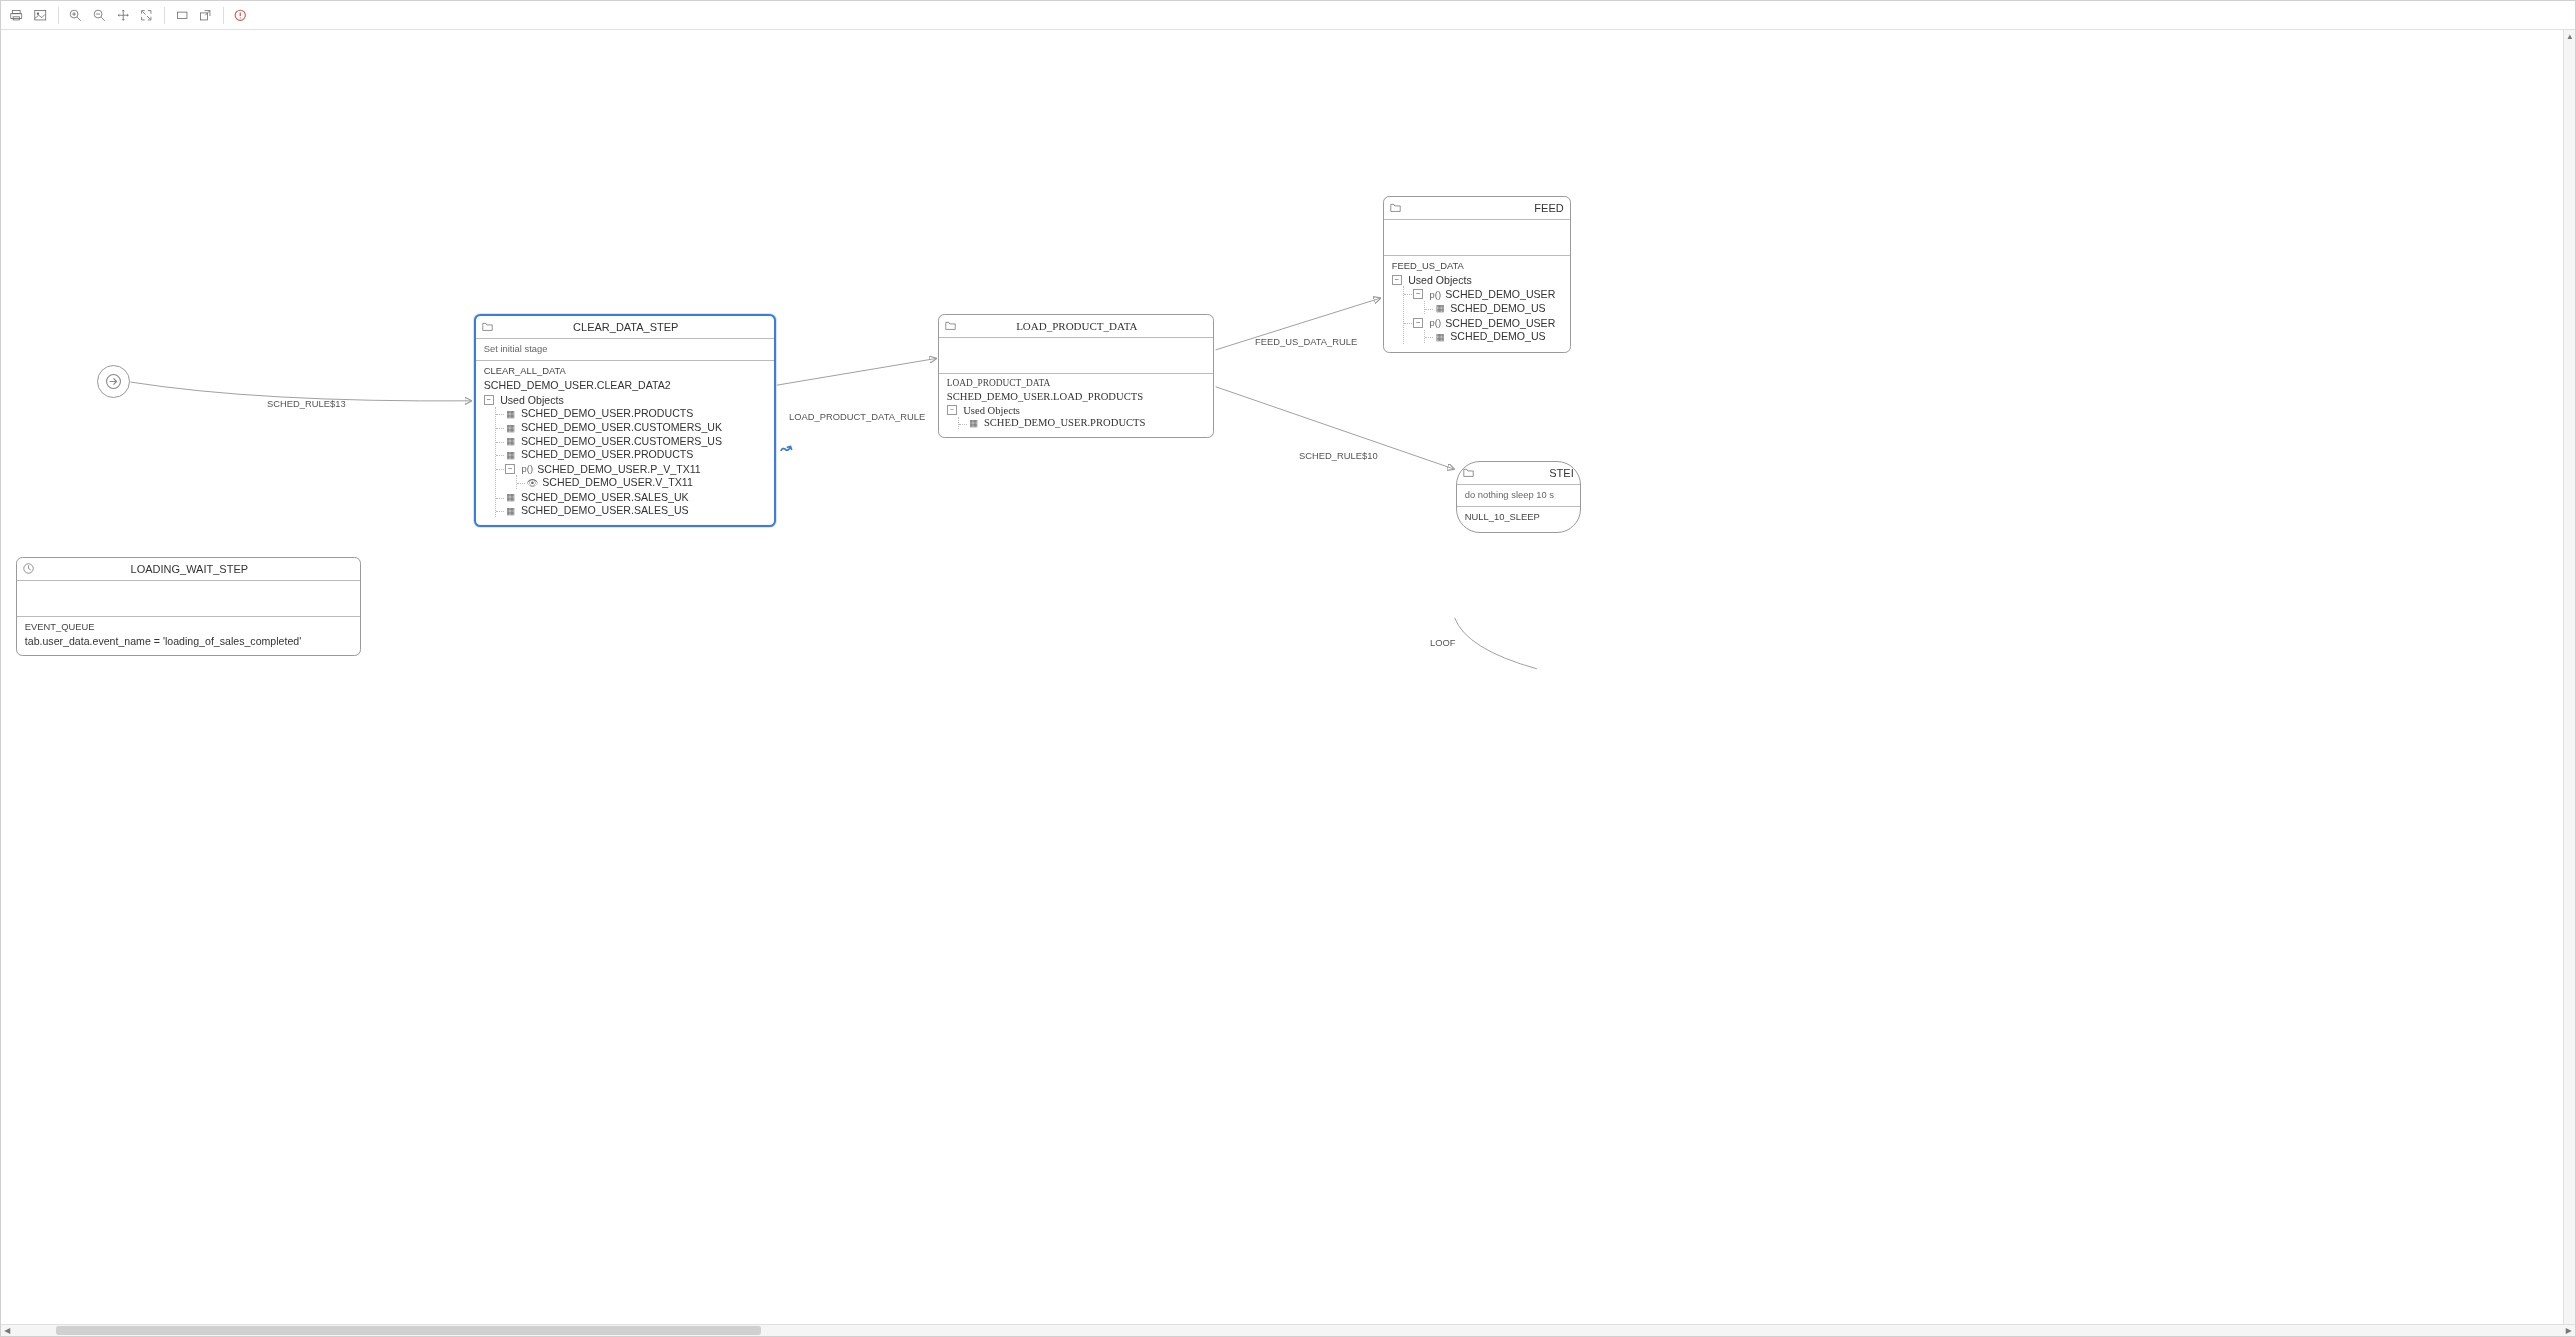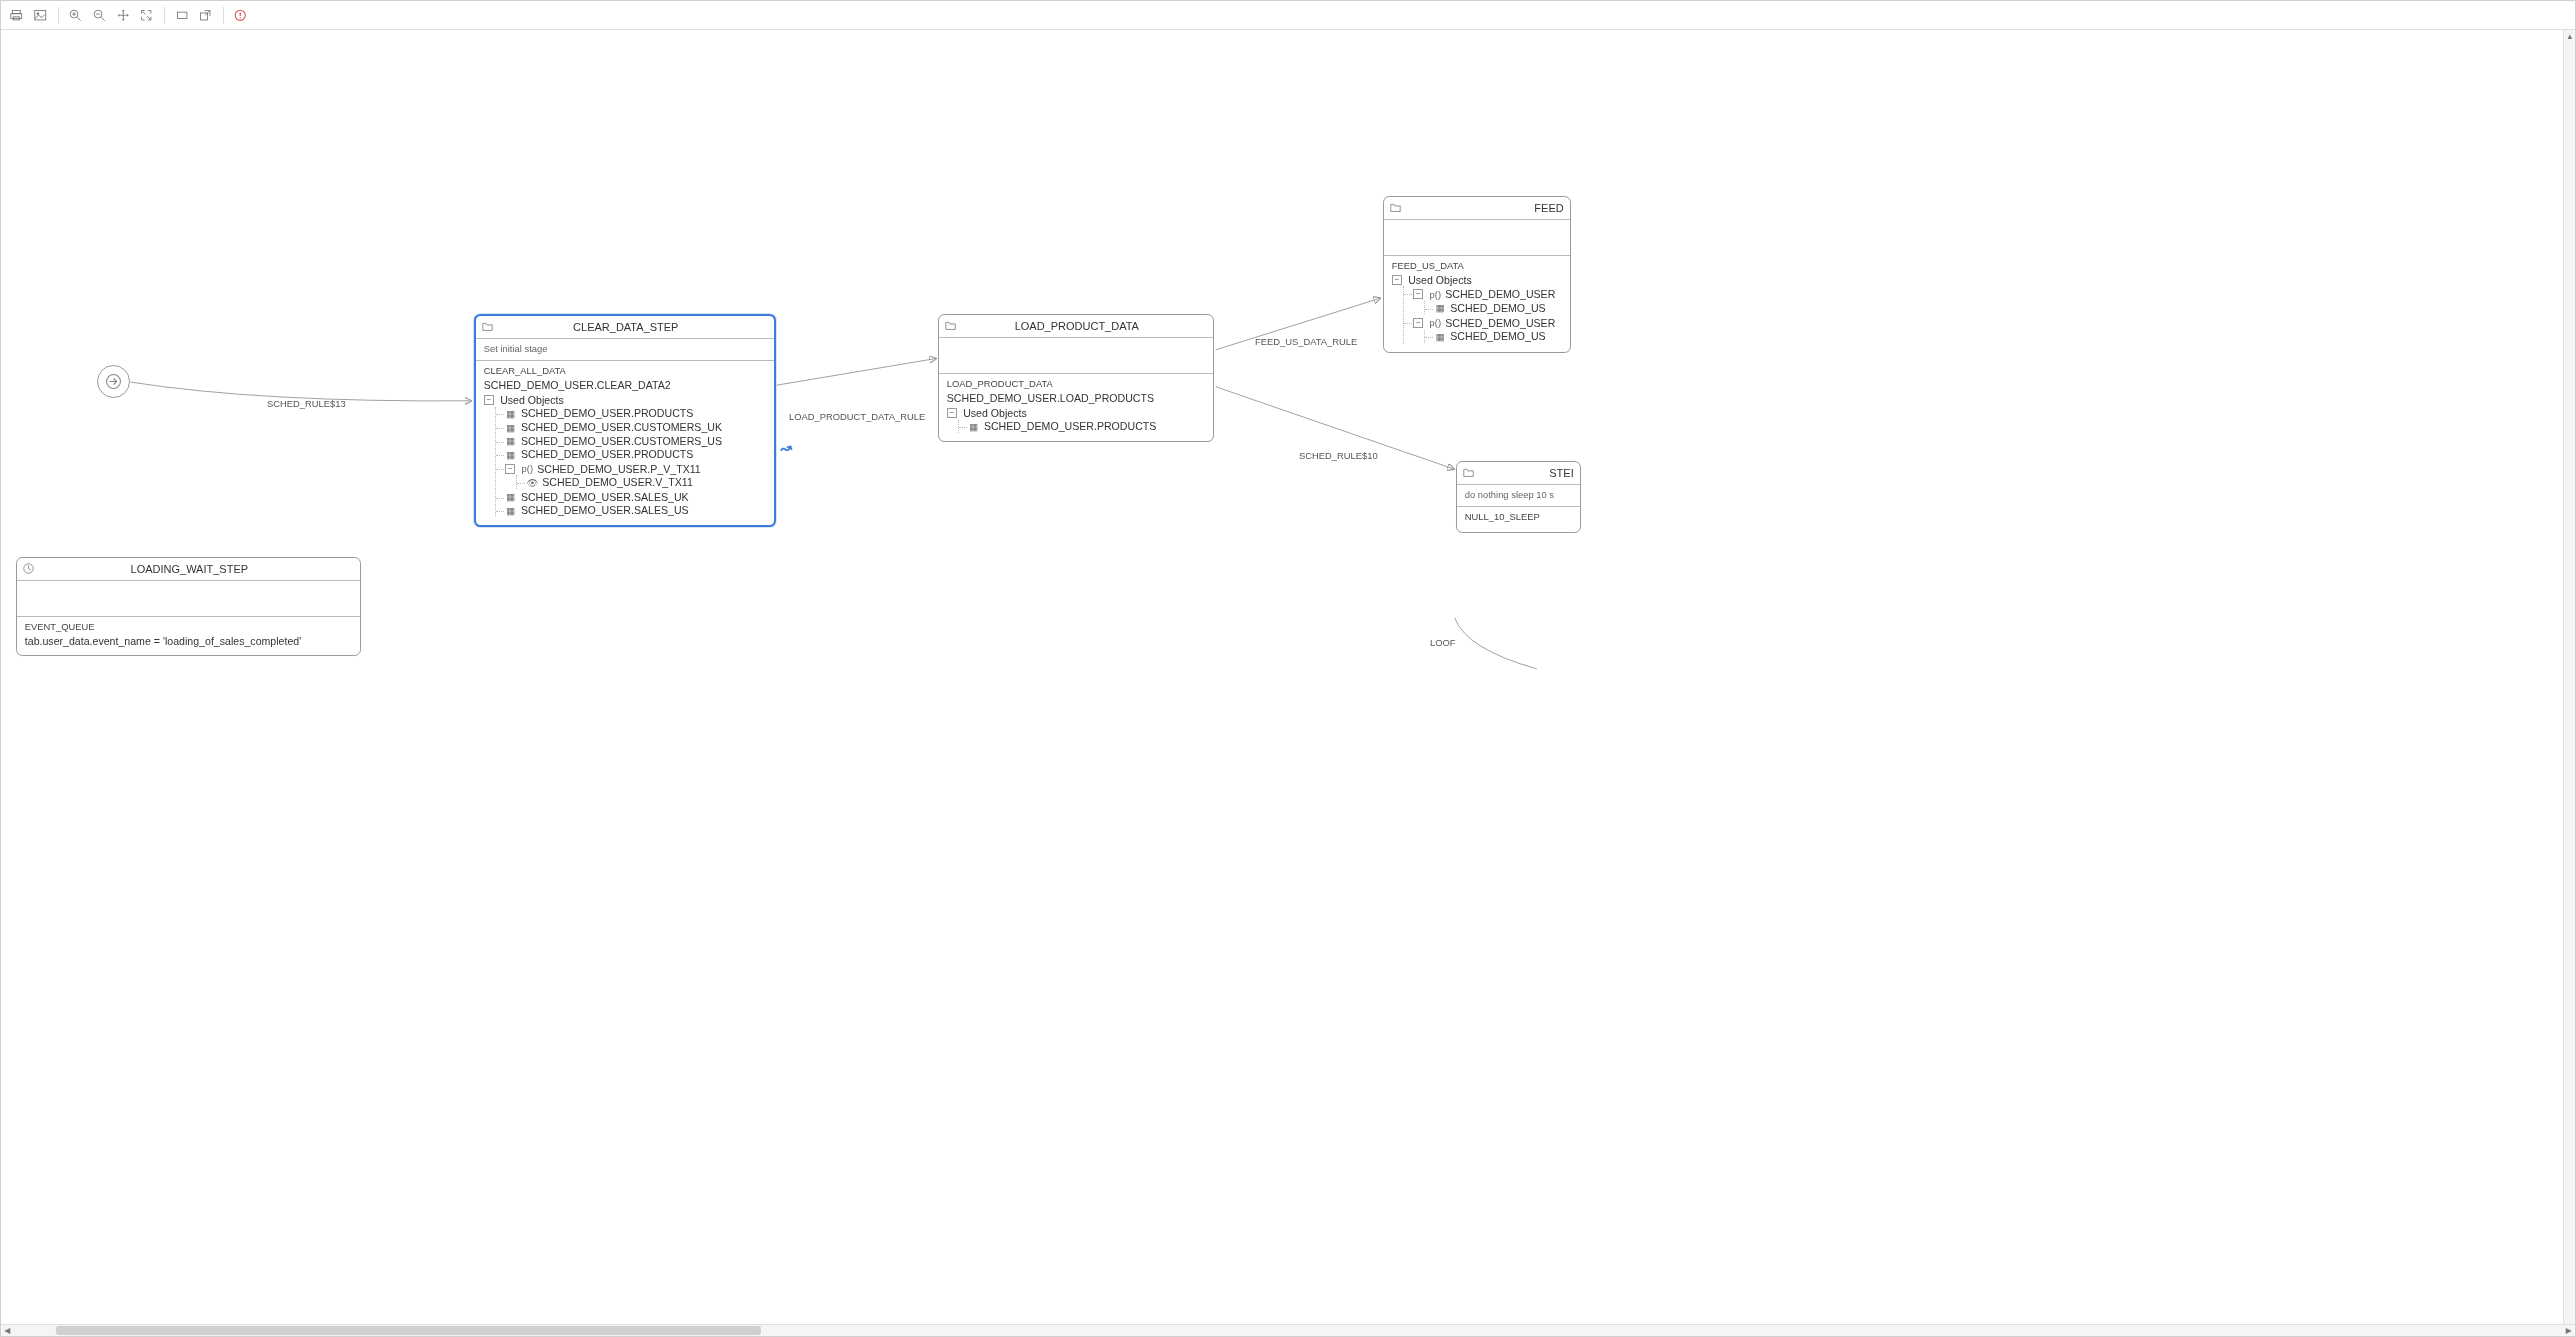--- a/index.html
+++ b/index.html
@@ -210,21 +210,21 @@
                 </li>
               <li class="line-item">
                   <span class="ico">▦</span>
                   <span>SCHED_DEMO_USER.SALES_US</span>
                 </li>
             </ul>
           </div>
         </div>
       </div>
 
-      <div class="node" style="left:937px; top:284px; width:276px;">
+      <div class="node" style="left:937px; top:284px; width:276px;font-family:Liberation Serif, serif;">
         <div class="node-header">
           <svg class="ico" width="11" height="11" viewBox="0 0 14 14">
               <path d="M1 4 L1 12 L13 12 L13 5 L6 5 L5 3 L1 3 Z" fill="none" stroke="#777"></path>
             </svg>
           <span class="node-header-title">LOAD_PRODUCT_DATA</span>
           <span style="width:11px"></span>
         </div>
         <div class="node-sub empty"></div>
         <div class="node-body">
           <div class="node-label">LOAD_PRODUCT_DATA</div>
@@ -284,21 +284,21 @@
                       <span class="ico">▦</span>
                       <span>SCHED_DEMO_US</span>
                     </li>
                   </ul>
               </li>
             </ul>
           </div>
         </div>
       </div>
 
-      <div class="node" style="left:1455px; top:431px; width:125px;">
+      <div class="node" style="left:1455px; top:431px; width:125px;border-radius:24px;">
         <div class="node-header">
           <svg class="ico" width="11" height="11" viewBox="0 0 14 14">
               <path d="M1 4 L1 12 L13 12 L13 5 L6 5 L5 3 L1 3 Z" fill="none" stroke="#777"></path>
             </svg>
           <span class="node-header-title" style="text-align:right">STEI</span>
         </div>
         <div class="node-sub">do nothing sleep 10 s</div>
         <div class="node-body">
           <div class="node-label">NULL_10_SLEEP</div>
         </div>

